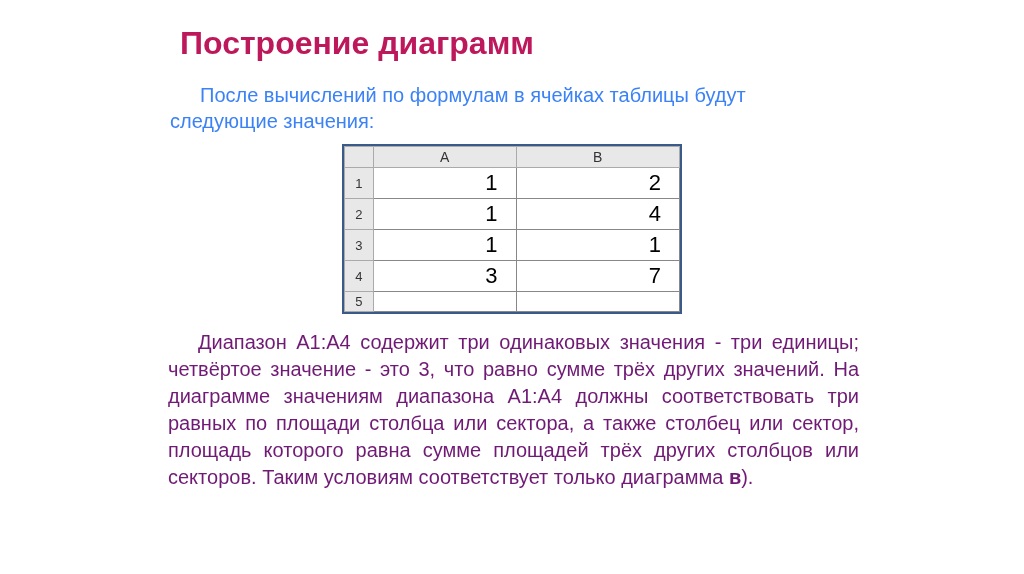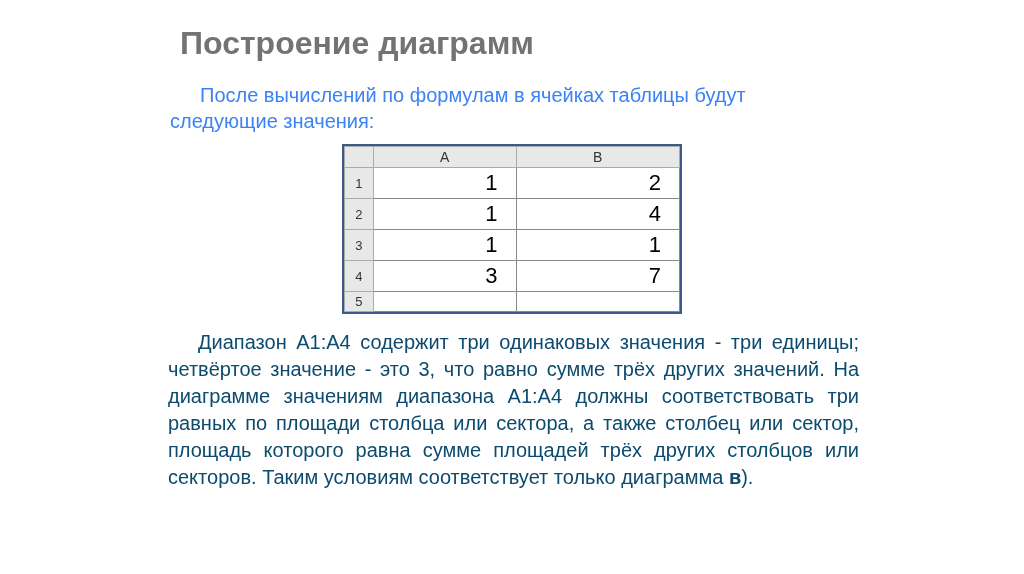--- a/index.html
+++ b/index.html
@@ -9,21 +9,21 @@
     }
     body {
       width: 1024px;
       height: 574px;
       background: #ffffff;
       font-family: Arial, sans-serif;
       padding: 25px 0 0 0;
       position: relative;
     }
     .title {
-      color: #737373;
+      color: #be185d;
       font-size: 32px;
       font-weight: bold;
       margin-left: 180px;
       margin-bottom: 20px;
     }
     .intro-text {
       font-size: 20px;
       color: #3b82f6;
       margin-left: 170px;
       margin-right: 170px;
@@ -80,21 +80,21 @@
       height: 16px;
     }
     .spreadsheet .col-a {
       width: 140px;
     }
     .spreadsheet .col-b {
       width: 160px;
     }
     .body-text {
       font-size: 20px;
-      color: #0c4a6e;
+      color: #701a75;
       margin-left: 168px;
       margin-right: 165px;
       line-height: 1.35;
       text-align: justify;
       text-indent: 30px;
     }
     .bold {
       font-weight: bold;
     }
   </style>

